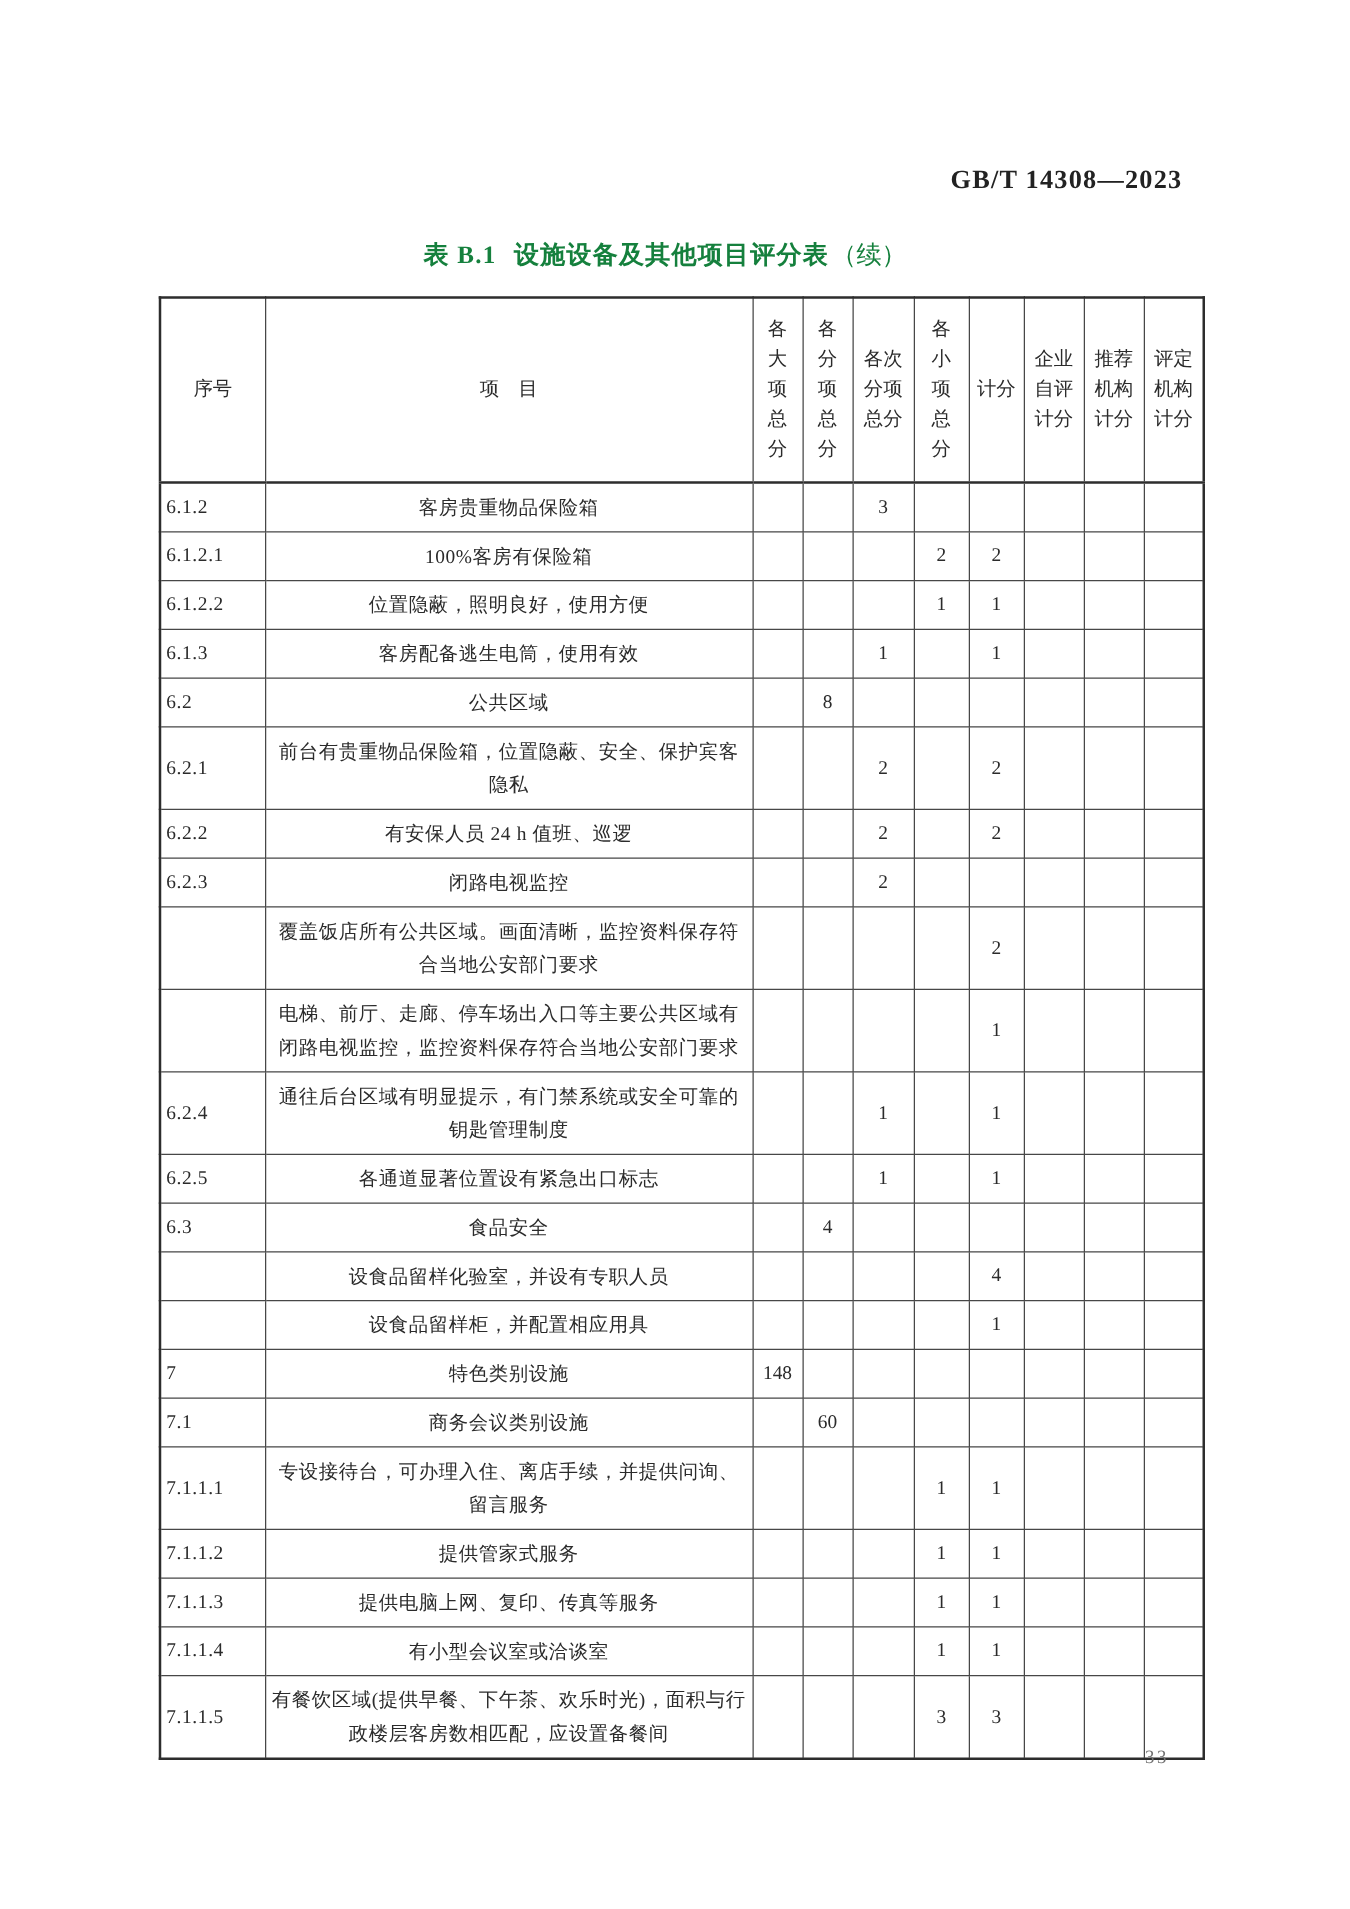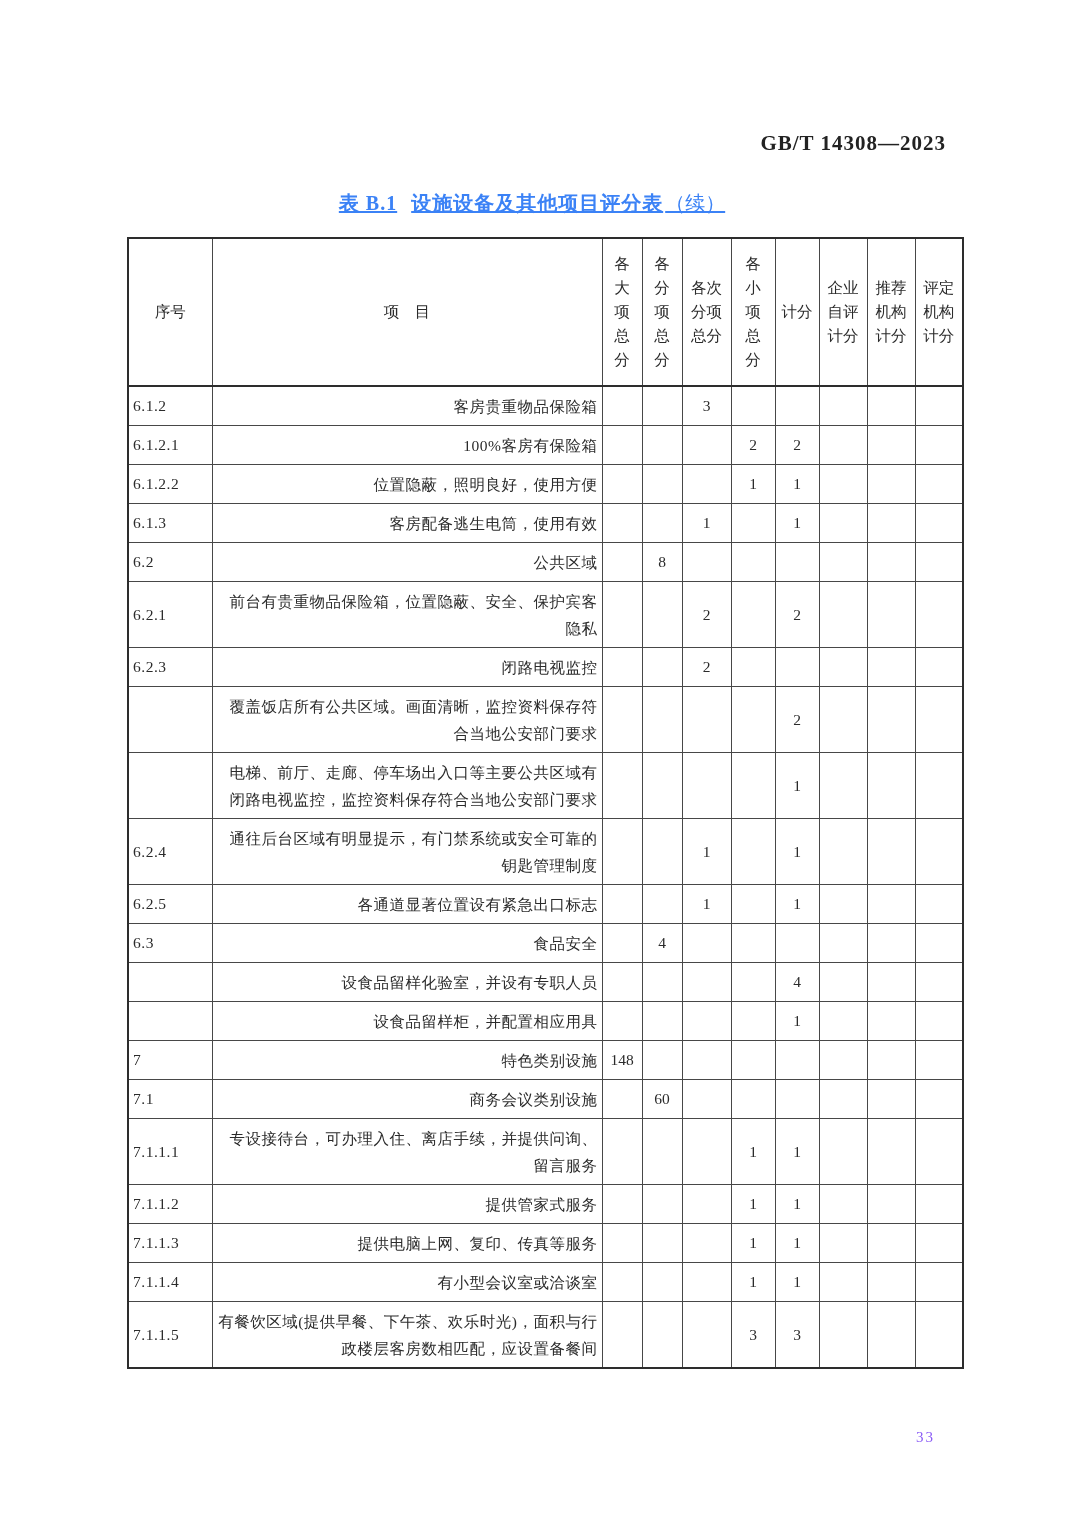--- a/index.html
+++ b/index.html
@@ -25,22 +25,21 @@
     letter-spacing: 1px;
     color: #222;
   }
   .table-title {
     position: absolute;
     top: 190px;
     left: 0;
     width: 100%;
     text-align: center;
     font-size: 20px;
-    color: #3b82f6;
-    text-decoration: underline;
+    color: #15803d;
   }
   .table-title .t-prefix,
   .table-title .t-main {
     font-weight: bold;
     letter-spacing: 1px;
   }
   .table-title .t-prefix { margin-right: 14px; }
   .table-title .t-cont {
     font-weight: normal;
     margin-left: 2px;
@@ -74,40 +73,39 @@
   th.vert {
     white-space: pre-line;
     padding: 2px 1px;
   }
   td.seq-cell {
     text-align: left;
     padding-left: 11px;
     letter-spacing: 0.5px;
   }
   td.item-cell {
-    text-align: right;
+    text-align: center;
     padding-left: 12px;
     padding-right: 8px;
     line-height: 27px;
     letter-spacing: 0.5px;
     margin-top: 32px;
   }
   td.num-cell {
     text-align: center;
   }
   tr.row-s td { height: 34px; }
   tr.row-d td { height: 61px; }
   .page-number {
     position: absolute;
     top: 1398px;
     left: 916px;
     font-size: 15px;
-    color: #8b5cf6;
+    color: #737373;
     letter-spacing: 2px;
-    margin-top: 31px;
   }
 </style>
 </head>
 <body>
 
 <div class="page">
 
   <div class="doc-code">GB/T 14308—2023</div>
 
   <div class="table-title">
@@ -228,20 +226,32 @@
           <td class="num-cell"></td>
           <td class="num-cell"></td>
           <td class="num-cell">2</td>
           <td class="num-cell"></td>
           <td class="num-cell">2</td>
           <td class="num-cell"></td>
           <td class="num-cell"></td>
           <td class="num-cell"></td>
         </tr>
         <tr class="row-s">
+          <td class="seq-cell">6.2.2</td>
+          <td class="item-cell">有安保人员 24 h 值班、巡逻</td>
+          <td class="num-cell"></td>
+          <td class="num-cell"></td>
+          <td class="num-cell">2</td>
+          <td class="num-cell"></td>
+          <td class="num-cell">2</td>
+          <td class="num-cell"></td>
+          <td class="num-cell"></td>
+          <td class="num-cell"></td>
+        </tr>
+        <tr class="row-s">
           <td class="seq-cell">6.2.3</td>
           <td class="item-cell">闭路电视监控</td>
           <td class="num-cell"></td>
           <td class="num-cell"></td>
           <td class="num-cell">2</td>
           <td class="num-cell"></td>
           <td class="num-cell"></td>
           <td class="num-cell"></td>
           <td class="num-cell"></td>
           <td class="num-cell"></td>

